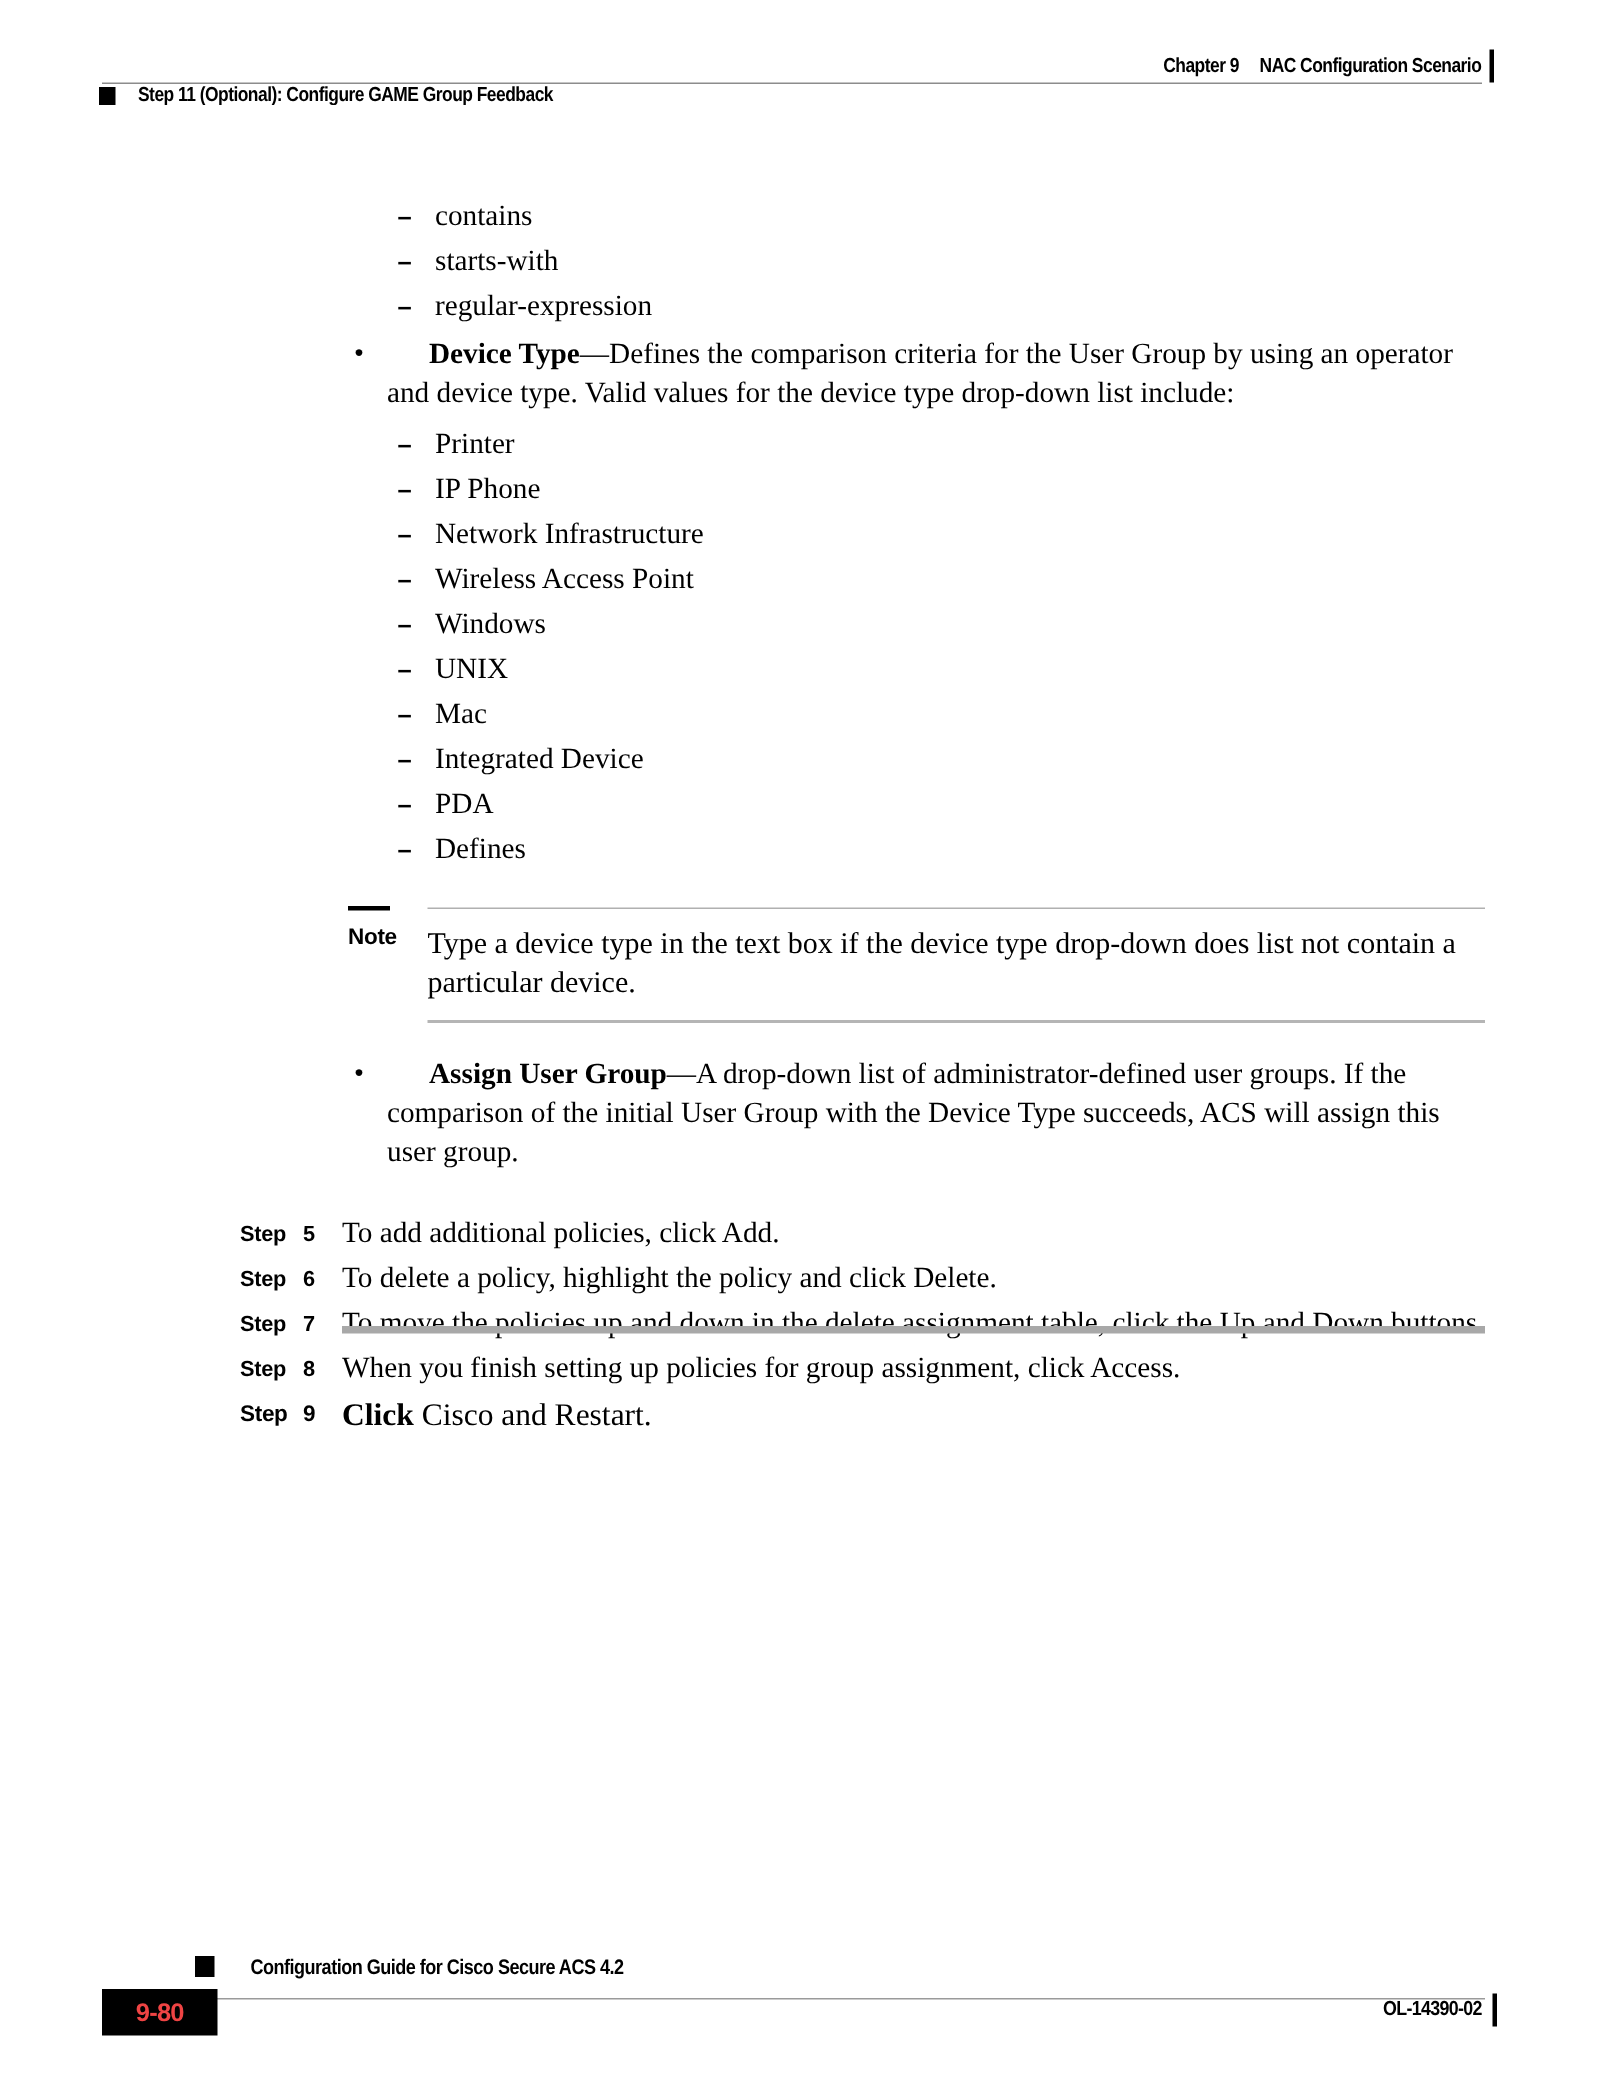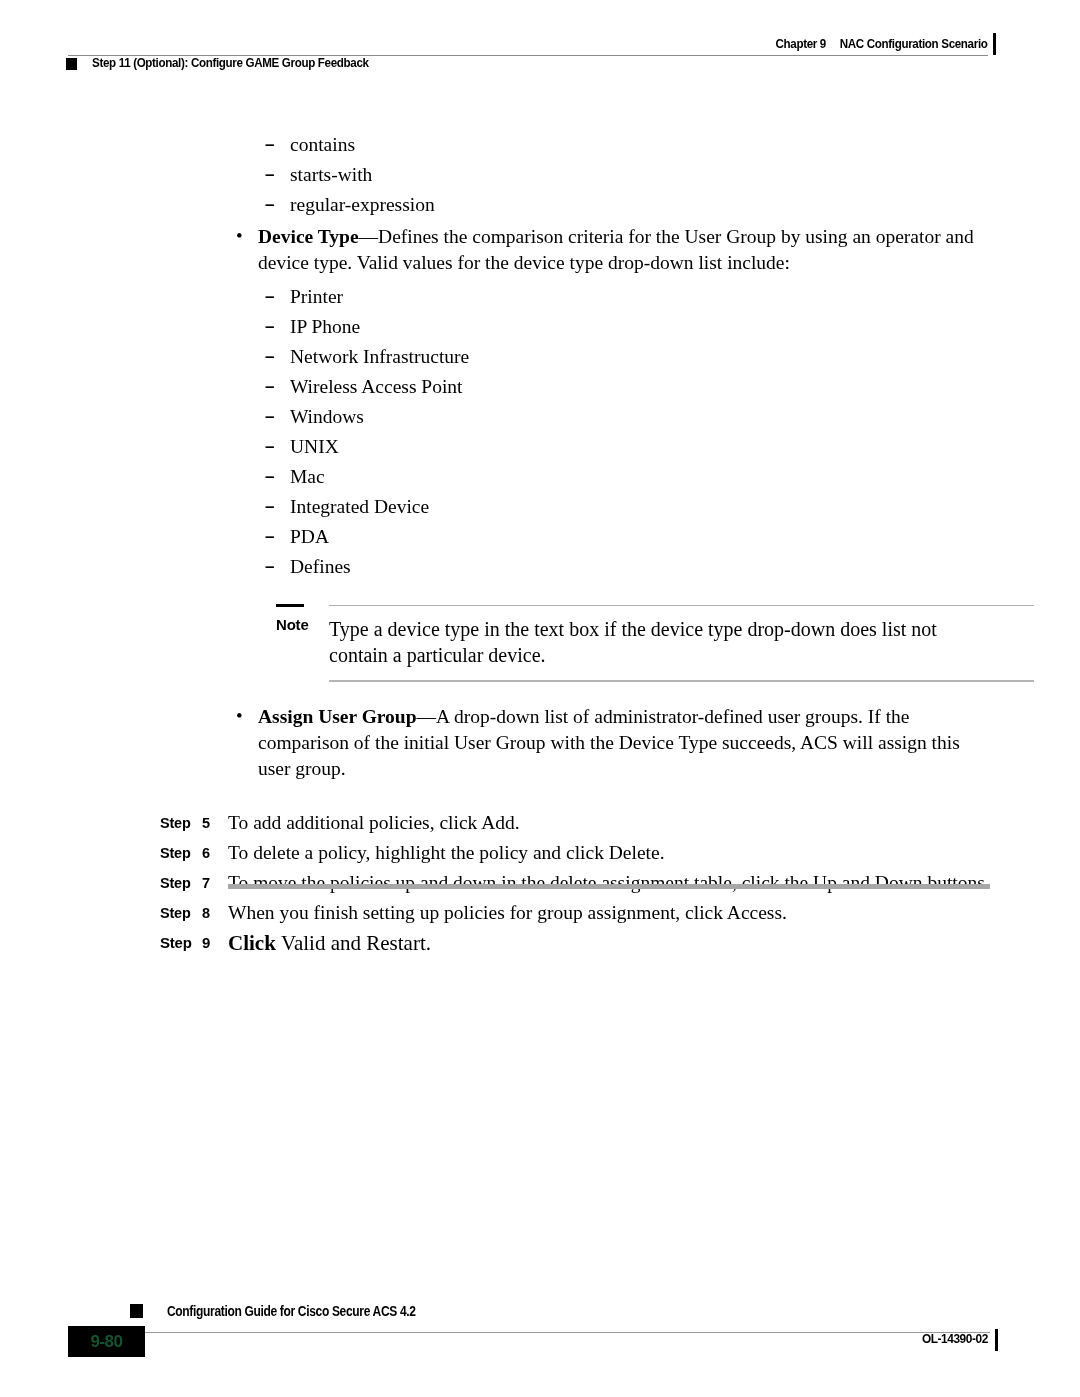--- a/index.html
+++ b/index.html
@@ -114,28 +114,27 @@
     font-size: 19.5px;
     line-height: 26px;
     text-align: left;
   }
   .bullet-item .bullet {
     position: absolute;
     left: 236px;
     top: -1px;
     font-size: 19px;
   }
-  .bullet-item b { font-weight: bold; }
+  .bullet-item b { font-weight: bold; margin-left: 28px; }
 
   
   .note {
     position: relative;
     margin-top: 22px;
     padding-left: 228px;
-    margin-left: 44px;
   }
   .note-toprule-short {
     position: absolute;
     left: 232px;
     top: 0;
     width: 28px;
     height: 3px;
     background: #000;
   }
   .note-toprule-long {
@@ -260,21 +259,21 @@
     background: #000;
   }
   .ftr-pagenum {
     position: absolute;
     left: 68px;
     top: 1326px;
     width: 77px;
     height: 31px;
     line-height: 31px;
     text-align: center;
-    color: #14532d;
+    color: #ef4444;
     font-family: "Liberation Sans", "DejaVu Sans", sans-serif;
     font-weight: bold;
     font-size: 17px;
     letter-spacing: -0.5px;
   }
   .ftr-docid {
     position: absolute;
     right: 92px;
     top: 1331px;
     font-family: "Liberation Sans", "DejaVu Sans", sans-serif;
@@ -411,21 +410,21 @@
 
       <div class="step-row">
         <span class="step-word">Step</span>
         <span class="step-num">8</span>
         <span>When you finish setting up policies for group assignment, click </span><b>Access</b><span>.</span>
       </div>
 
       <div class="step-row emphasis">
         <span class="step-word">Step</span>
         <span class="step-num">9</span>
-        <span>Click </span><b>Valid and Restart.</b><span></span>
+        <span>Click </span><b>Cisco and Restart.</b><span></span>
       </div>
 
     </div>
   </div>
 
   <div class="end-rule"></div>
 
   <div>
     <div class="ftr-rule"></div>
     <div class="ftr-square"></div>

